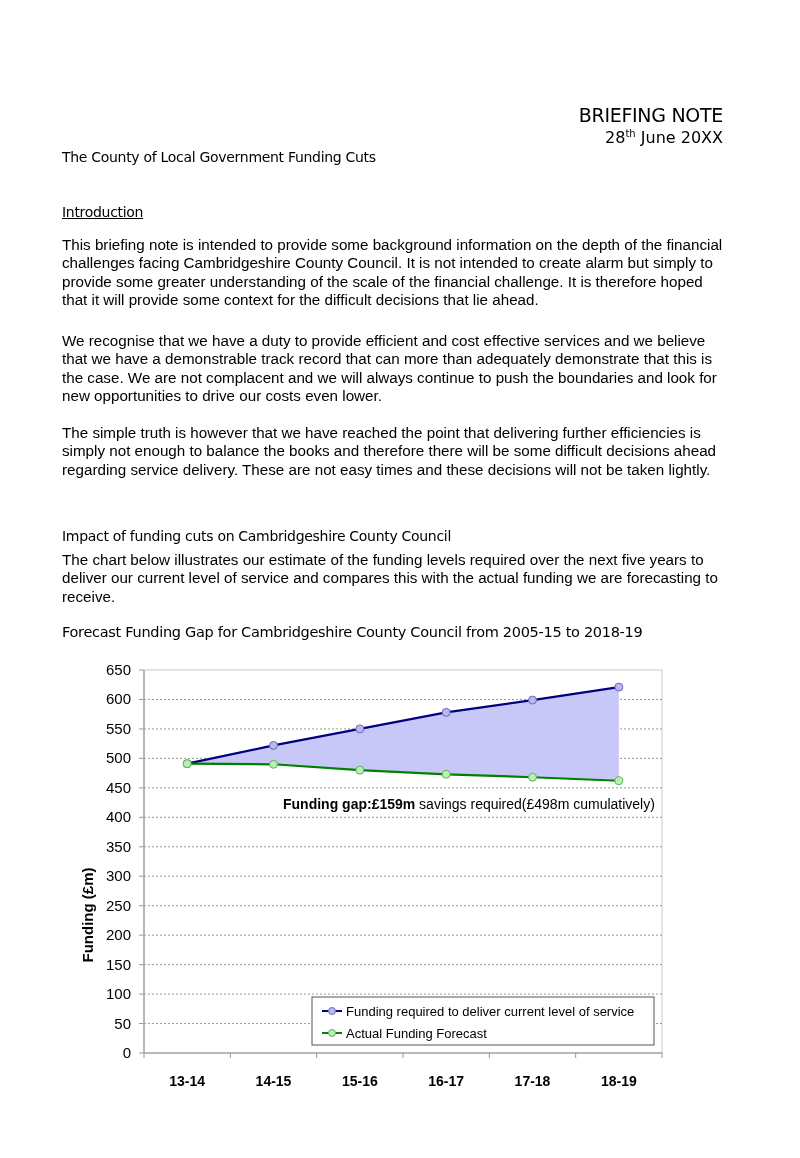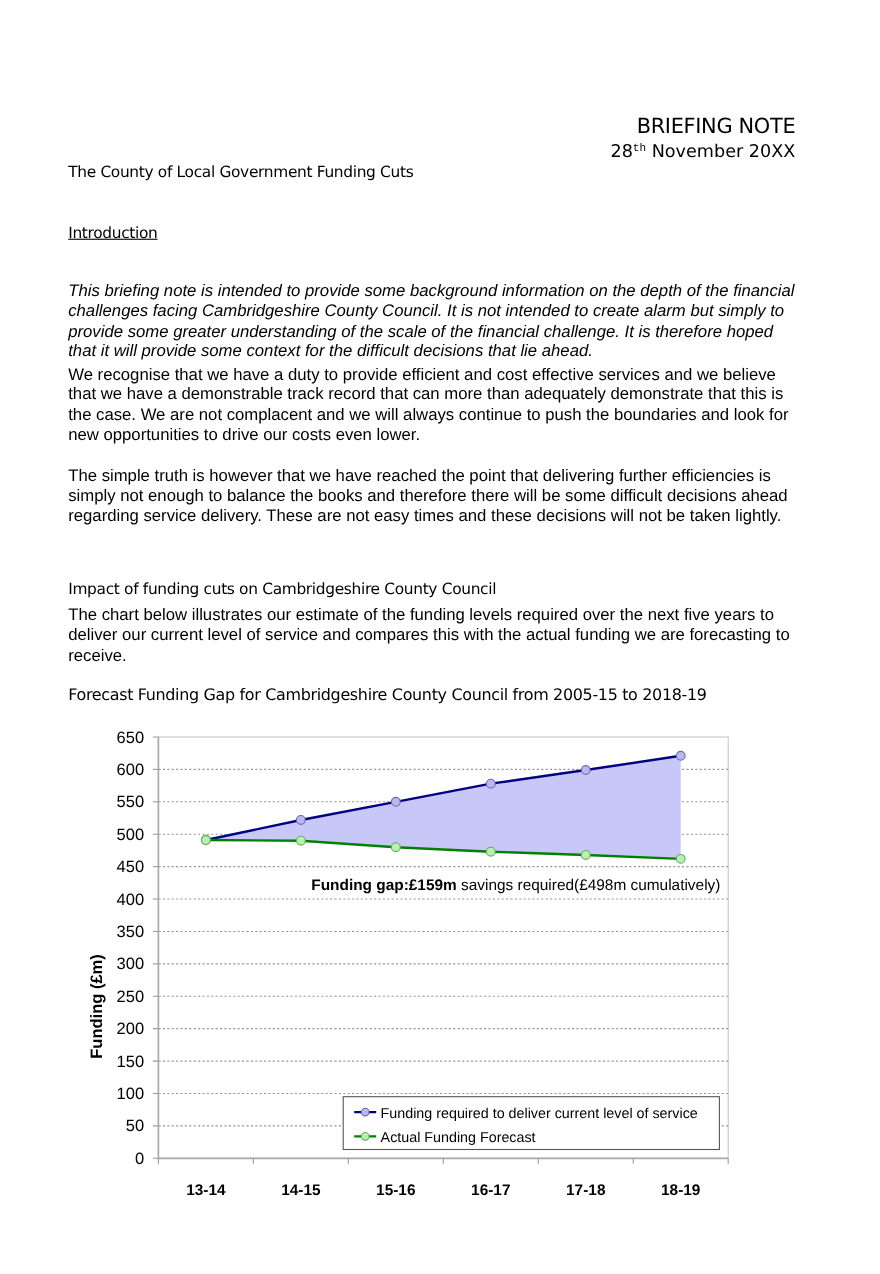--- a/index.html
+++ b/index.html
@@ -1,40 +1,40 @@
 <!DOCTYPE html>
 <html><head>
   <meta charset="utf-8">
   <style>
     html, body { margin: 0; padding: 0; background: #ffffff; }
     body { width: 800px; height: 1158px; position: relative; overflow: hidden;
            font-family: "DejaVu Sans", sans-serif; color: #000; }
     .doc-title { position: absolute; right: 77px; top: 104px; font-size: 19px; letter-spacing: -0.3px; }
     .doc-date { position: absolute; right: 77px; top: 128px; font-size: 16px; }
-    .doc-date sup { font-size: 10px; vertical-align: 6px; font-family: Liberation Mono, monospace; }
+    .doc-date sup { font-size: 10px; vertical-align: 6px; }
     .block { position: absolute; left: 62px; width: 670px; font-family: "Liberation Sans", sans-serif; font-size: 15.2px; line-height: 18.4px; }
     .heading { position: absolute; left: 62px; font-family: "DejaVu Sans", sans-serif; font-size: 14px; letter-spacing: -0.3px; }
     .para { margin: 0; }
     #chart { position: absolute; left: 60px; top: 655px; }
     .axis-text { font-family: "Liberation Sans", sans-serif; font-size: 15px; fill: #000; }
     .tick-x { font-family: "Liberation Sans", sans-serif; font-size: 14px; font-weight: bold; fill: #000; }
     .ylab { font-family: "Liberation Sans", sans-serif; font-size: 15px; font-weight: bold; fill: #000; }
     .legend-text { font-family: "Liberation Sans", sans-serif; font-size: 13px; fill: #000; }
     .annot { font-family: "Liberation Sans", sans-serif; font-size: 14px; fill: #000; }
   </style>
 </head>
 <body>
 
 <div class="doc-title">BRIEFING NOTE</div>
-<div class="doc-date"><span>28</span><sup>th</sup><span> November 20XX</span></div>
+<div class="doc-date"><span>28</span><sup>th</sup><span> June 20XX</span></div>
 
 <div class="heading" style="top:149px;">The County of Local Government Funding Cuts</div>
 <div class="heading" style="top:204px;text-decoration:underline;">Introduction</div>
 
-<div class="block" style="top:256px;font-style:italic;">
+<div class="block" style="top:236px;">
     <p class="para">This briefing note is intended to provide some background information on the depth of the financial challenges facing Cambridgeshire County Council. It is not intended to create alarm but simply to provide some greater understanding of the scale of the financial challenge. It is therefore hoped that it will provide some context for the difficult decisions that lie ahead.</p>
   </div>
 <div class="block" style="top:332px;">
     <p class="para">We recognise that we have a duty to provide efficient and cost effective services and we believe that we have a demonstrable track record that can more than adequately demonstrate that this is the case. We are not complacent and we will always continue to push the boundaries and look for new opportunities to drive our costs even lower.</p>
   </div>
 <div class="block" style="top:424px;">
     <p class="para">The simple truth is however that we have reached the point that delivering further efficiencies is simply not enough to balance the books and therefore there will be some difficult decisions ahead regarding service delivery. These are not easy times and these decisions will not be taken lightly.</p>
   </div>
 
 <div class="heading" style="top:528px;">Impact of funding cuts on Cambridgeshire County Council</div>

